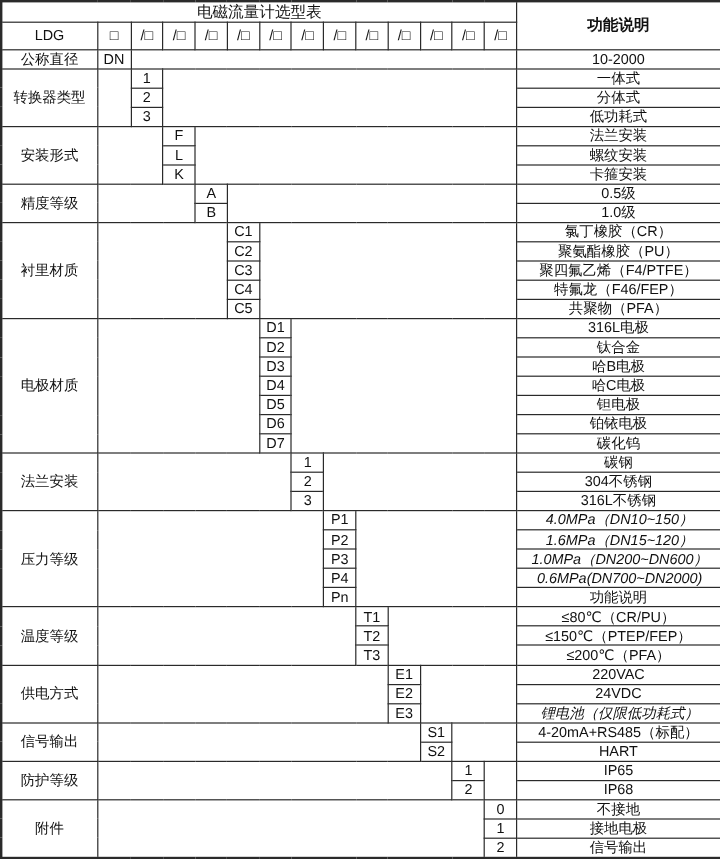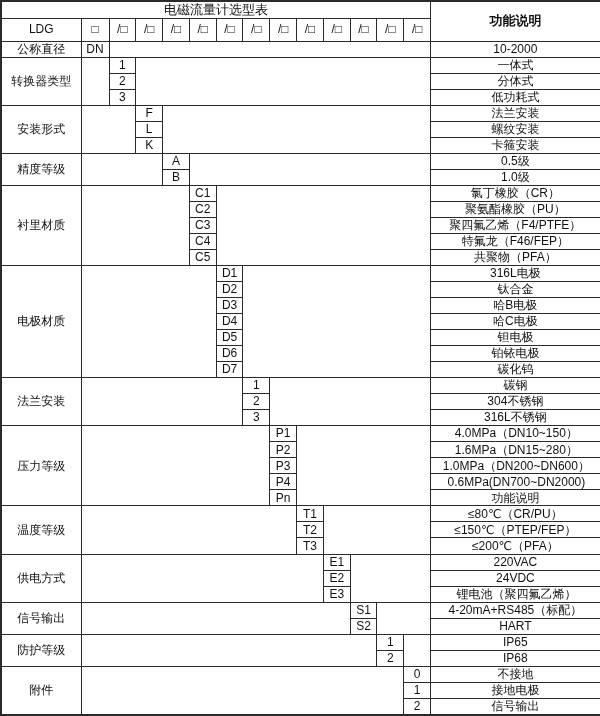--- a/index.html
+++ b/index.html
@@ -30,21 +30,21 @@
     vertical-align: middle;
     font-size: 12px;
     line-height: 1.05;
     white-space: nowrap;
     overflow: hidden;
   }
   table.sel { border: 2px solid #2a2a2a; }
   td.sec { border-top: 2px solid #2a2a2a; }
   td.label { font-size: 13px; }
   td.alignleft { text-align: left; padding-left: 4px; }
-  td.desc.alignleft { padding-left: 2px; }
+  td.desc.alignleft { padding-left: 2px; font-style: italic; }
   tr.title-row { height: 17px; }
   tr.title-row td { font-size: 13px; border-bottom: 1px solid #2a2a2a; }
   tr.ldg-row { height: 23px; }
   td.slot { font-size: 13px; letter-spacing: 0px; }
   td.boxcell { font-size: 13px; }
   td.fn-header { font-size: 13px; font-weight: bold; }
 </style>
 </head>
 <body>
 
@@ -208,21 +208,21 @@
         </tr>
         <tr>
           <td class="label sec" rowspan="5">压力等级</td>
           <td class="blank sec" rowspan="5" colspan="7"></td>
           <td class="code sec">P1</td>
           <td class="blank sec" rowspan="5" colspan="5"></td>
           <td class="desc sec alignleft">4.0MPa（DN10~150）</td>
         </tr>
         <tr>
           <td class="code">P2</td>
-          <td class="desc alignleft">1.6MPa（DN15~280）</td>
+          <td class="desc alignleft">1.6MPa（DN15~120）</td>
         </tr>
         <tr>
           <td class="code">P3</td>
           <td class="desc alignleft">1.0MPa（DN200~DN600）</td>
         </tr>
         <tr>
           <td class="code">P4</td>
           <td class="desc alignleft">0.6MPa(DN700~DN2000)</td>
         </tr>
         <tr>
@@ -250,21 +250,21 @@
           <td class="code sec">E1</td>
           <td class="blank sec" rowspan="3" colspan="3"></td>
           <td class="desc sec">220VAC</td>
         </tr>
         <tr>
           <td class="code">E2</td>
           <td class="desc">24VDC</td>
         </tr>
         <tr>
           <td class="code">E3</td>
-          <td class="desc alignleft">锂电池（聚四氟乙烯）</td>
+          <td class="desc alignleft">锂电池（仅限低功耗式）</td>
         </tr>
         <tr>
           <td class="label sec" rowspan="2">信号输出</td>
           <td class="blank sec" rowspan="2" colspan="10"></td>
           <td class="code sec">S1</td>
           <td class="blank sec" rowspan="2" colspan="2"></td>
           <td class="desc sec">4-20mA+RS485（标配）</td>
         </tr>
         <tr>
           <td class="code">S2</td>

